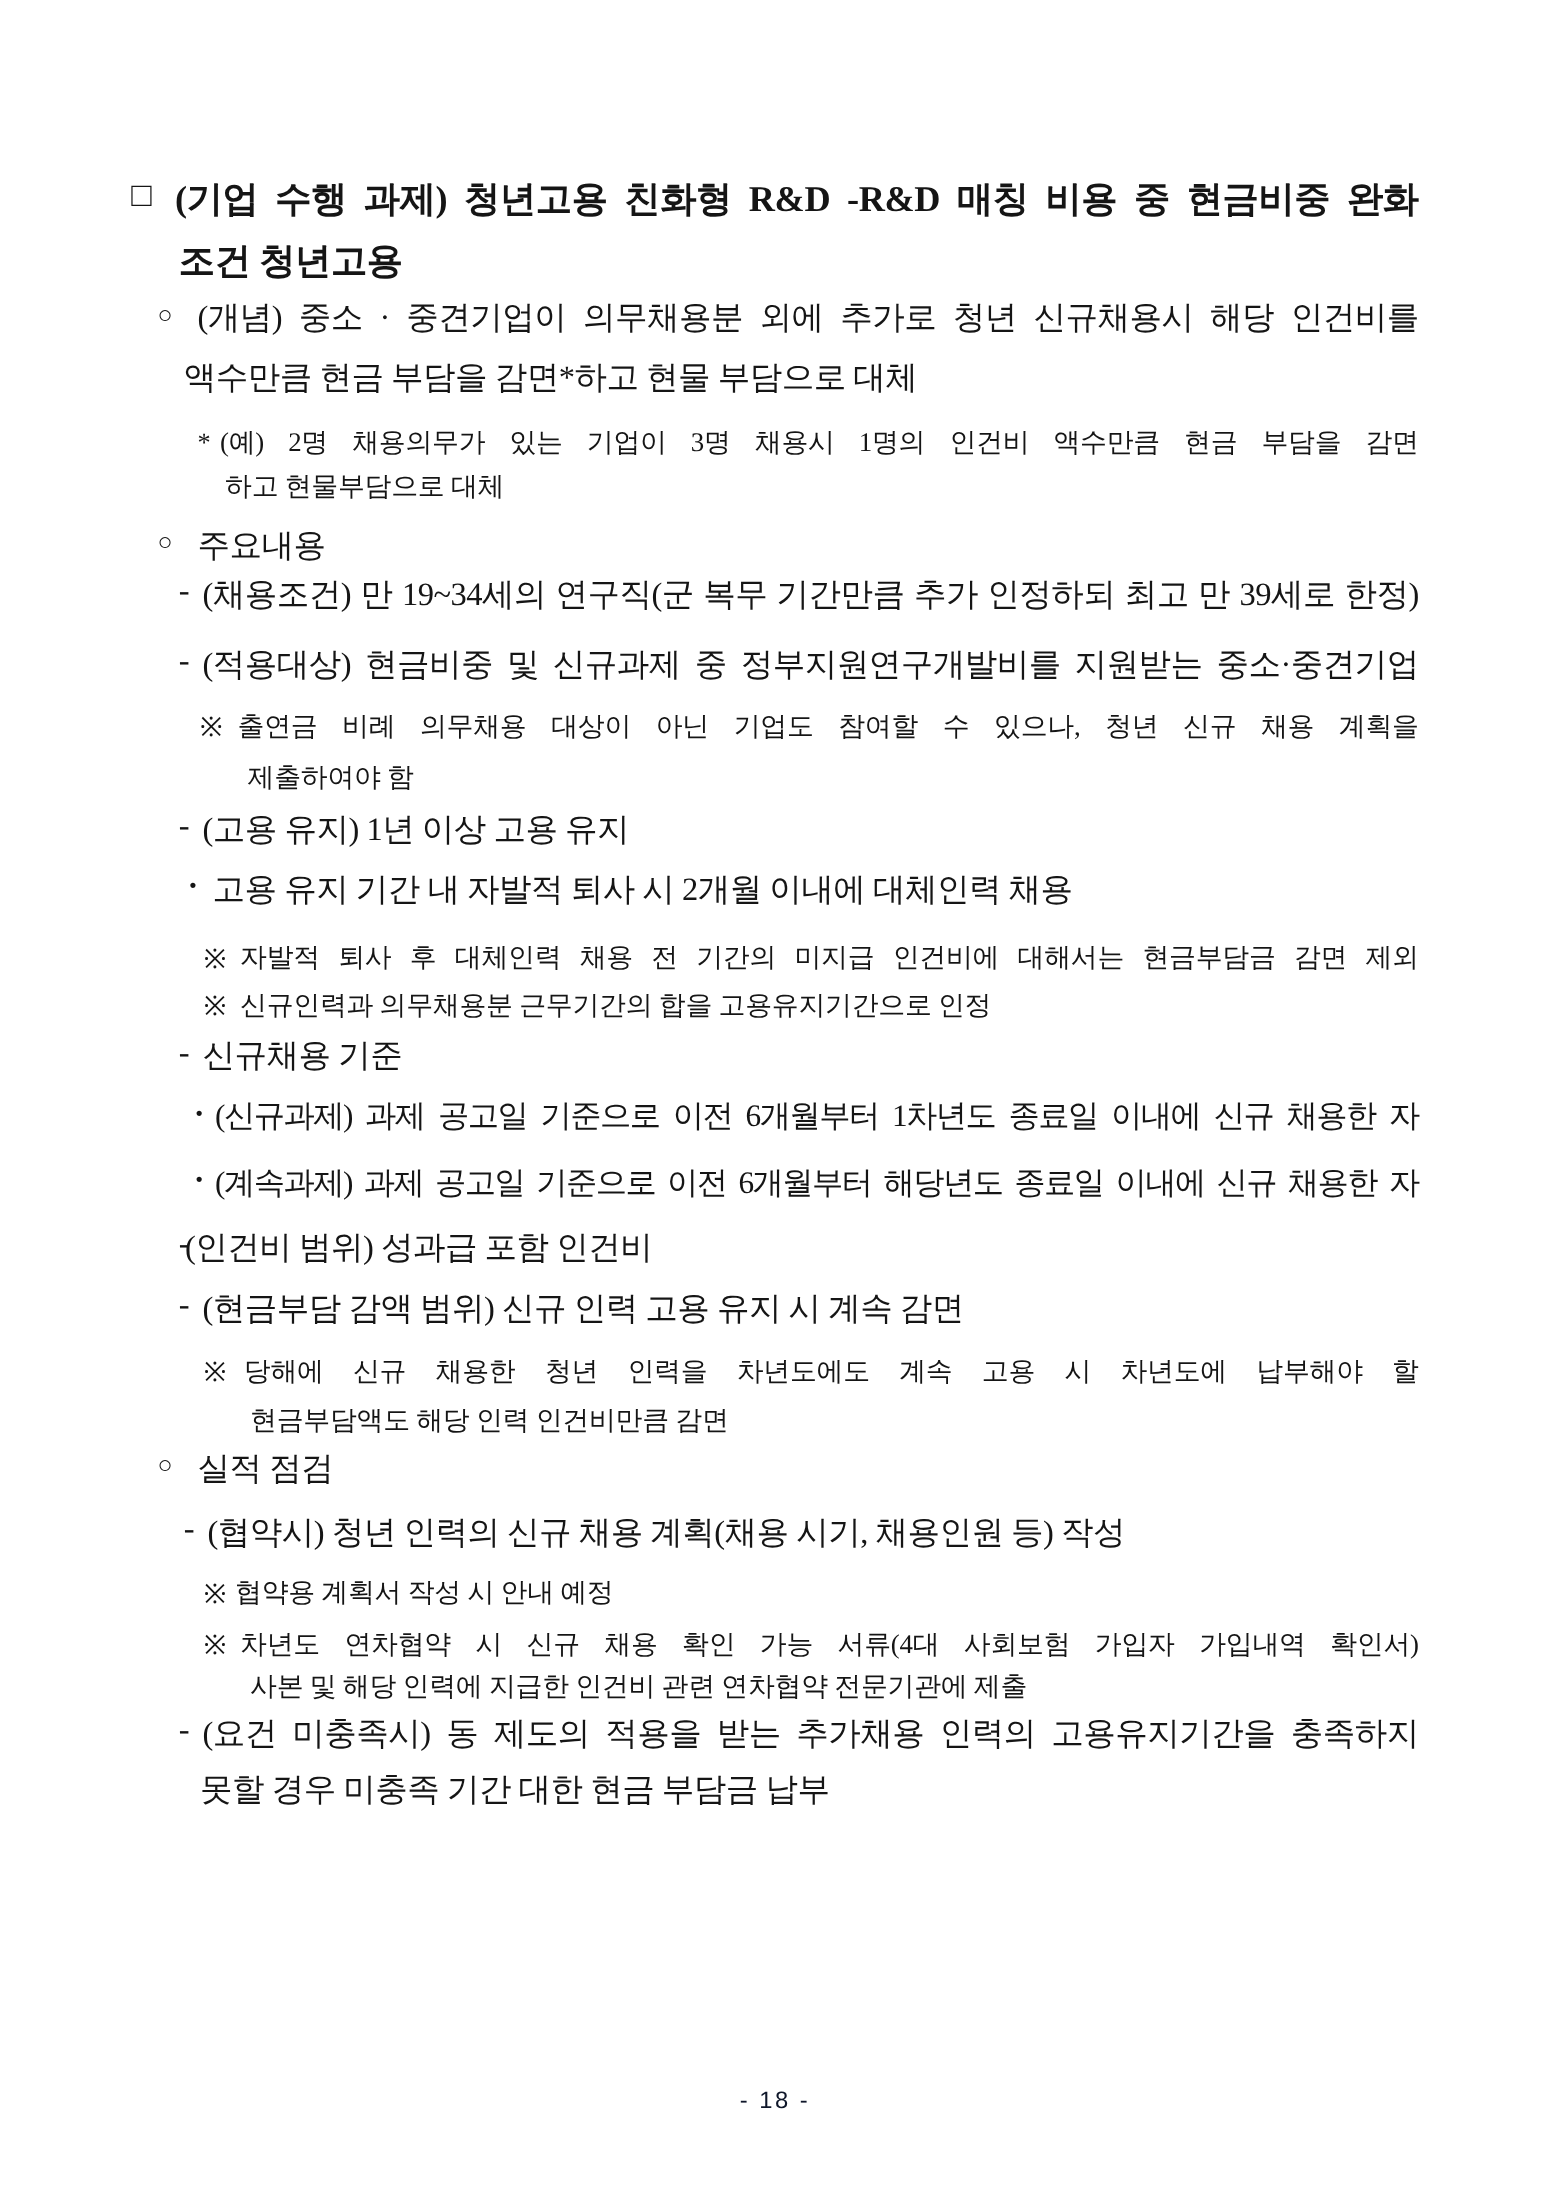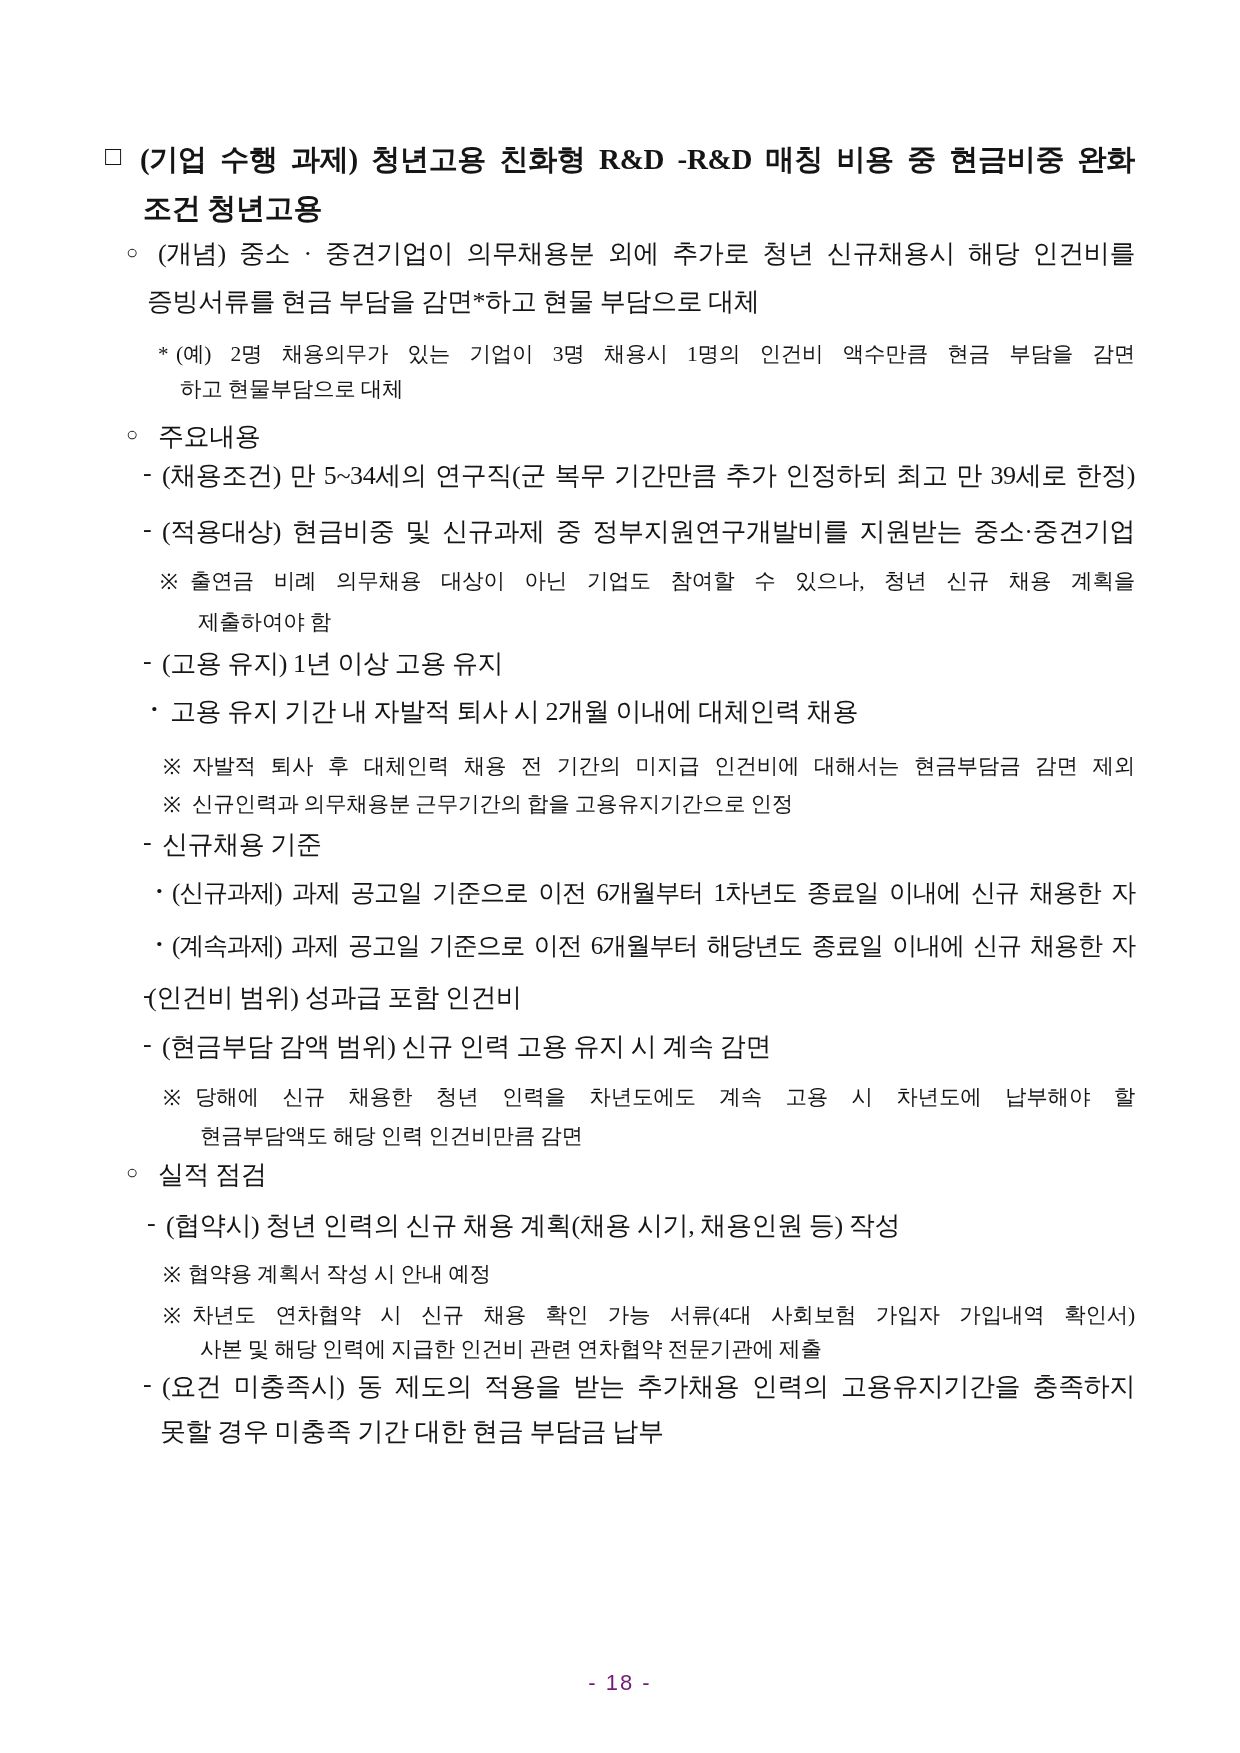--- a/index.html
+++ b/index.html
@@ -24,59 +24,59 @@
   .bl-c   { font-size:20px; top:5px; }
   .bl-c2  { font-size:20px; top:4px; }
   .bl-d   { font-size:26px; }
   .bl-dot { font-size:26px; font-weight:bold; }
   .bl-st  { font-size:21px; top:3px; }
   .bl-x   { font-size:21.5px; }
 
   .footer {
     position:absolute; top:1670px; left:0; width:100%;
     text-align:center; font-family:"Liberation Sans","DejaVu Sans",sans-serif;
-    font-size:22px; color:#701a75; letter-spacing:2px;
+    font-size:19px; color:#0f172a; letter-spacing:2px;
   }
 </style>
 </head>
 <body>
 
 <div class="page">
 
   <div class="row h" style="top:140px">
     <span class="bl bl-sq" style="left:105px">□</span>
     <span class="tx jst" style="left:140px; right:105px">(기업 수행 과제) 청년고용 친화형 R&amp;D -R&amp;D 매칭 비용 중 현금비중 완화</span>
   </div>
   <div class="row h" style="top:189px">
     <span class="tx nw" style="left:143px">조건 청년고용</span>
   </div>
 
   <div class="row m" style="top:236px">
     <span class="bl bl-c" style="left:126px">○</span>
     <span class="tx jst" style="left:158px; right:105px">(개념) 중소 · 중견기업이 의무채용분 외에 추가로 청년 신규채용시 해당 인건비를</span>
   </div>
   <div class="row m" style="top:284px">
-    <span class="tx nw" style="left:147px">증빙서류를 현금 부담을 감면*하고 현물 부담으로 대체</span>
+    <span class="tx nw" style="left:147px">액수만큼 현금 부담을 감면*하고 현물 부담으로 대체</span>
   </div>
   <div class="row s" style="top:339px">
     <span class="bl bl-st" style="left:158px">*</span>
     <span class="tx jst" style="left:176px; right:105px">(예) 2명 채용의무가 있는 기업이 3명 채용시 1명의 인건비 액수만큼 현금 부담을 감면</span>
   </div>
   <div class="row s" style="top:374px">
     <span class="tx nw" style="left:180px">하고 현물부담으로 대체</span>
   </div>
 
   <div class="row m" style="top:419px">
     <span class="bl bl-c2" style="left:126px">○</span>
     <span class="tx nw" style="left:158px">주요내용</span>
   </div>
 
   <div class="row m" style="top:458px">
     <span class="bl bl-d" style="left:143px">-</span>
-    <span class="tx jst" style="left:162px; right:105px">(채용조건) 만 5~34세의 연구직(군 복무 기간만큼 추가 인정하되 최고 만 39세로 한정)</span>
+    <span class="tx jst" style="left:162px; right:105px">(채용조건) 만 19~34세의 연구직(군 복무 기간만큼 추가 인정하되 최고 만 39세로 한정)</span>
   </div>
 
   <div class="row m" style="top:514px">
     <span class="bl bl-d" style="left:143px">-</span>
     <span class="tx jst" style="left:162px; right:105px">(적용대상) 현금비중 및 신규과제 중 정부지원연구개발비를 지원받는 중소·중견기업</span>
   </div>
 
   <div class="row s" style="top:566px">
     <span class="bl bl-x" style="left:160px">※</span>
     <span class="tx jst" style="left:190px; right:105px">출연금 비례 의무채용 대상이 아닌 기업도 참여할 수 있으나, 청년 신규 채용 계획을</span>

